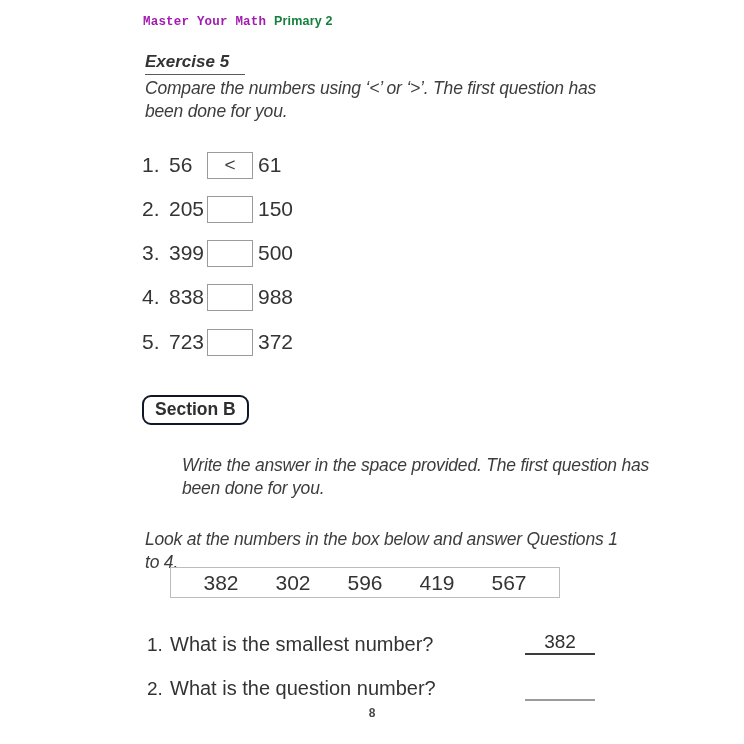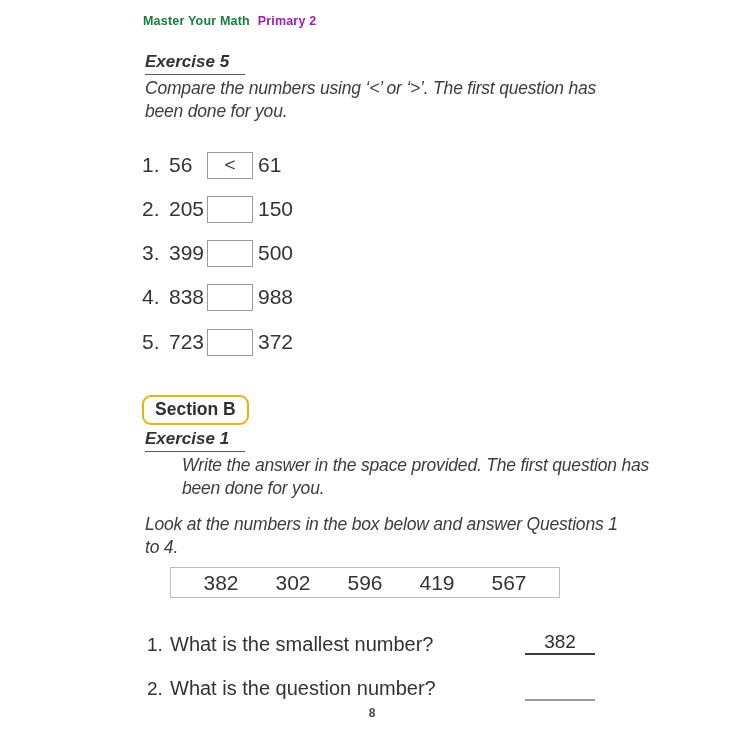--- a/index.html
+++ b/index.html
@@ -13,22 +13,22 @@
     background: #ffffff;
     overflow: hidden;
     color: #383838;
   }
 
   
   .book-header {
     position: absolute; top: 14px; left: 143px;
     font-size: 12.5px; font-weight: 700; letter-spacing: 0.2px;
   }
-  .book-header .series { color: #15803d; }
-  .book-header .level  { color: #a21caf; margin-left: 4px; }
+  .book-header .series { color: #a21caf; font-family: Liberation Mono, monospace; }
+  .book-header .level  { color: #15803d; margin-left: 4px; }
 
   
   .exercise-title {
     position: absolute; left: 145px;
     font-size: 17px; font-weight: 700; font-style: italic;
     color: #333333;
     border-bottom: 1.5px solid #5a5a5a;
     padding: 0 16px 2px 0;
   }
   .ex5-title { top: 52px; }
@@ -37,21 +37,21 @@
   
   .instructions {
     position: absolute; left: 145px;
     font-size: 17.5px; font-style: italic; line-height: 23px;
     letter-spacing: -0.2px;
     color: #3d3d3d;
     white-space: pre-line;
   }
   .ex5-instr  { top: 77px; }
   .ex1-instr  { top: 454px; margin-left: 37px; }
-  .look-instr { top: 513px; }
+  .look-instr { top: 528px; }
 
   
   .compare-row {
     position: absolute; left: 142px;
     display: flex; align-items: center;
     height: 28px;
     font-size: 21px; color: #343434;
   }
   .compare-row .qnum { width: 27px; }
   .compare-row .lval { width: 38px; }
@@ -65,21 +65,21 @@
   }
   .row-0 { top: 151px; }
   .row-1 { top: 195px; }
   .row-2 { top: 239px; }
   .row-3 { top: 283px; }
   .row-4 { top: 328px; }
 
   
   .section-badge {
     position: absolute; top: 395px; left: 142px;
-    border: 2px solid #eab308; border-radius: 9px;
+    border: 2px solid #0f172a; border-radius: 9px;
     padding: 2px 11px 3px 11px;
     font-size: 17.5px; font-weight: 700; color: #2f2f2f;
     background: #ffffff;
   }
 
   
   .numbers-box {
     position: absolute; top: 567px; left: 170px;
     width: 390px; height: 31px;
     border: 1.5px solid #bcbcbc;
@@ -163,21 +163,20 @@
     <span class="qnum">5.</span>
     <span class="lval">723</span>
     <span class="answer-box">
         <span></span>
       </span>
     <span class="rval">372</span>
   </div>
 
   <div class="section-badge">Section B</div>
 
-  <div class="exercise-title ex1-title">Exercise 1</div>
   <div class="instructions ex1-instr">Write the answer in the space provided. The first question has
 been done for you.</div>
   <div class="instructions look-instr">Look at the numbers in the box below and answer Questions 1
 to 4.</div>
 
   <div class="numbers-box">
     <span>382</span>
     <span>302</span>
     <span>596</span>
     <span>419</span>

